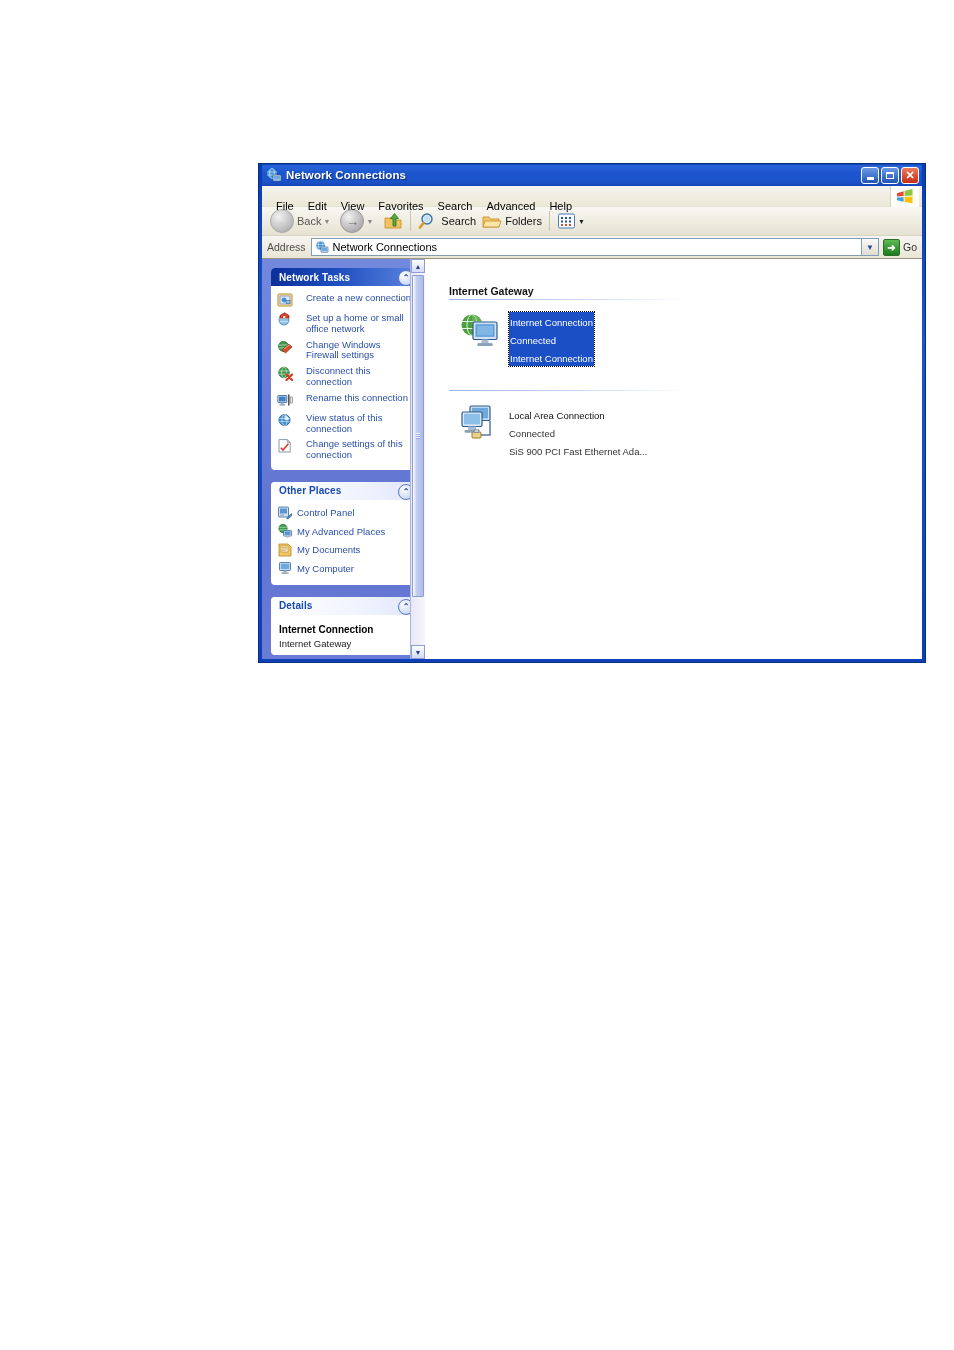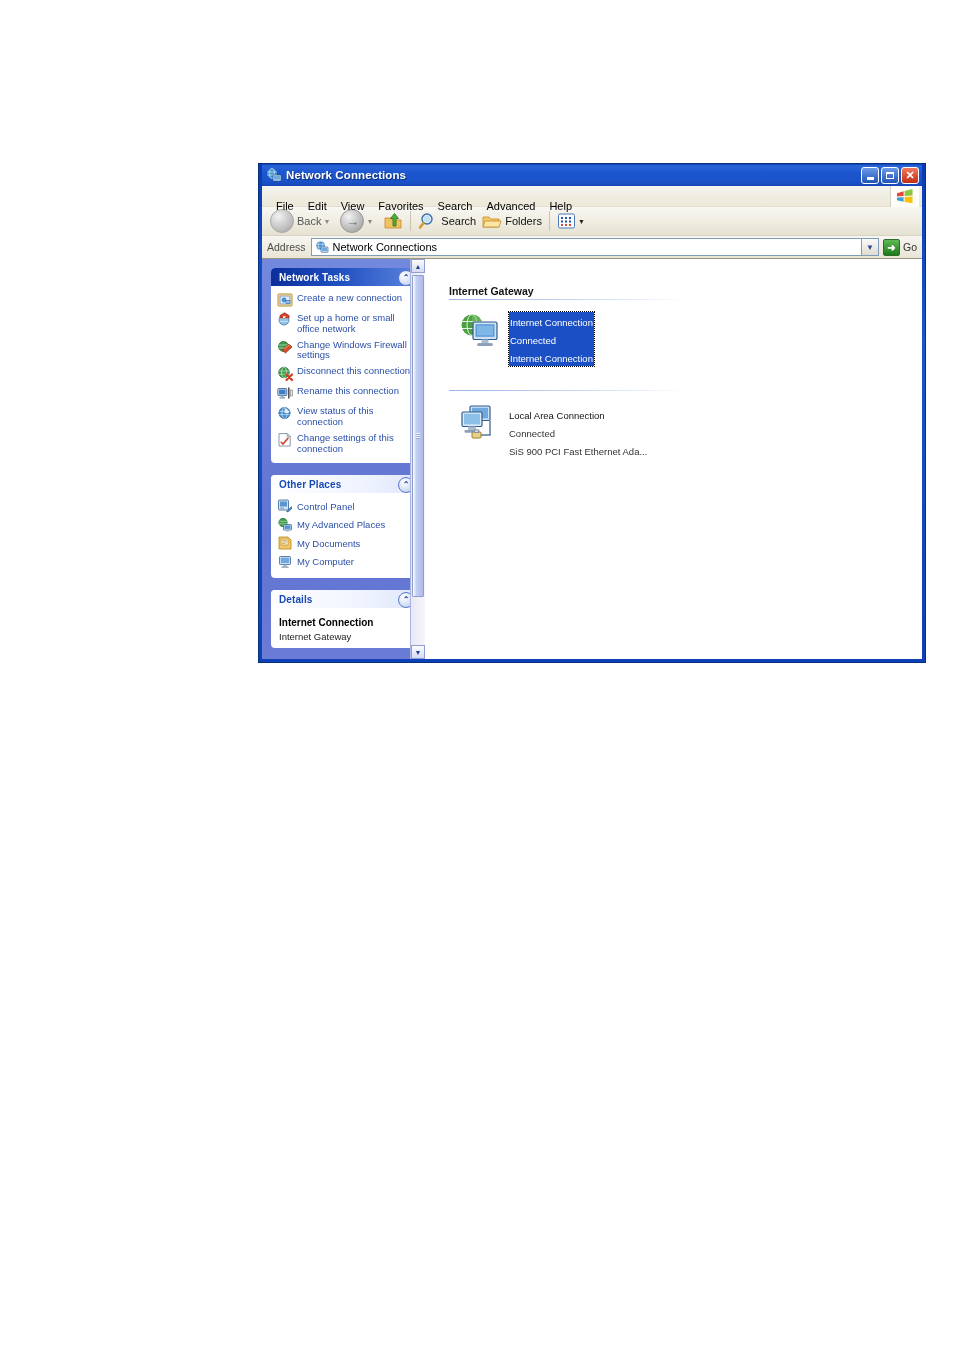--- a/index.html
+++ b/index.html
@@ -210,20 +210,21 @@
     background: radial-gradient(circle at 35% 30%, #ffffff, #c9d8f5 75%, #8fa9e2);
     border:1px solid #5878c8;
     display:flex;align-items:center;justify-content:center;
     font-size:8px; color:#24439c; font-weight:bold; line-height:1;
   }
   .panel-body { padding: 5px 5px 6px 6px; }
   .task {
     display:flex; align-items:flex-start;
     margin-bottom: 2px;
     padding: 1px 0;
+    gap: 9px;
   }
   .task .ticon { width:16px; height:16px; flex:none; margin-right:4px; position:relative;}
   .task .tlabel {
     font-size:9.5px;
     line-height:10.8px;
     color:#2a4fa8;
     padding-top:1px;
   }
   .place { display:flex; align-items:center; margin-bottom:2.5px;text-align:right;}
   .place .ticon { width:16px;height:16px;flex:none;margin-right:4px;position:relative;}

